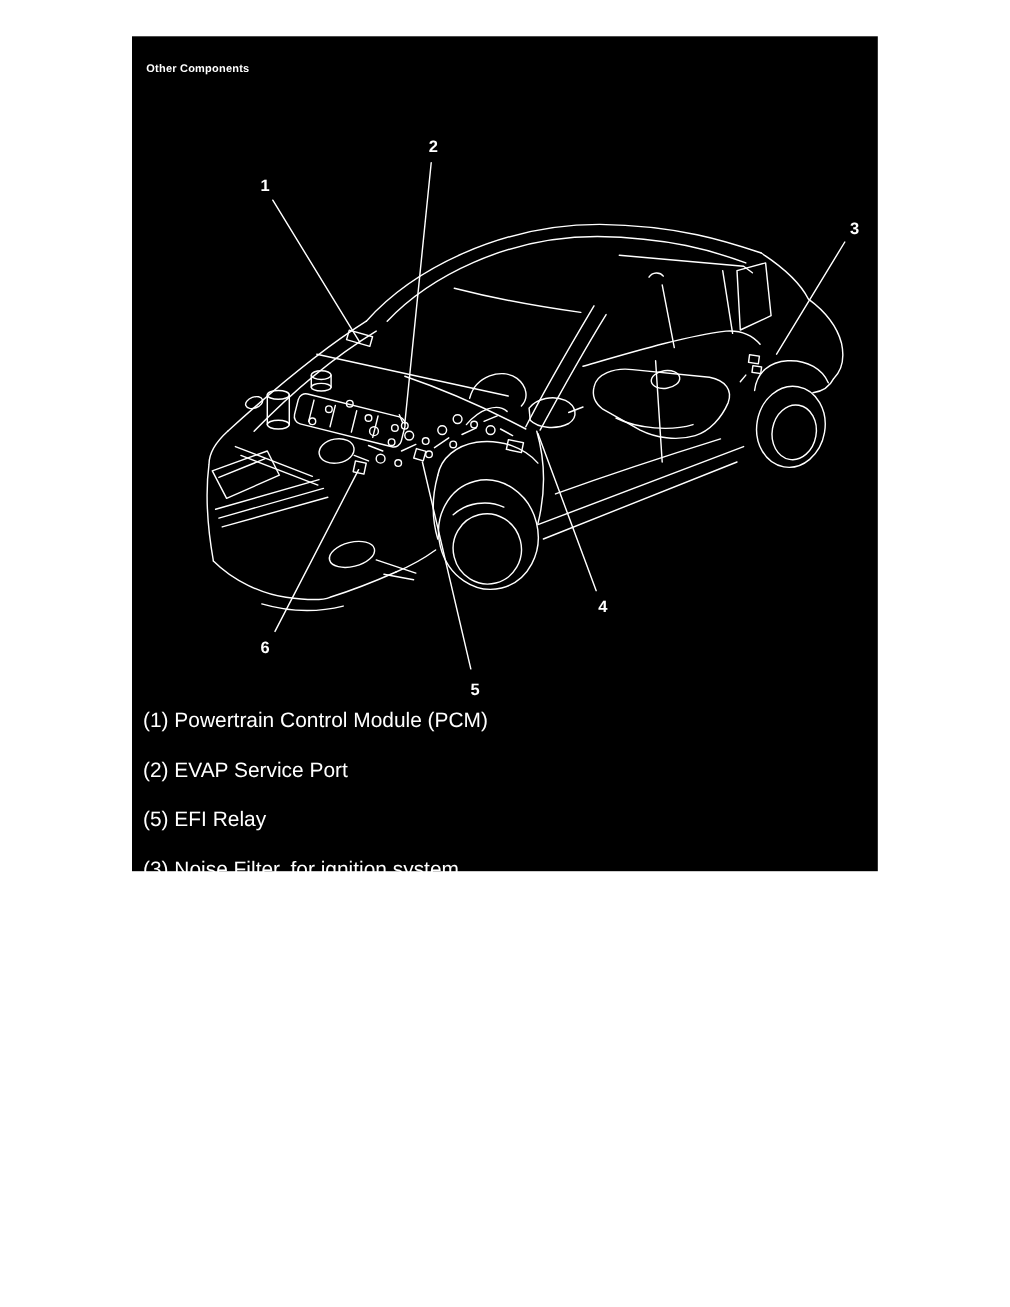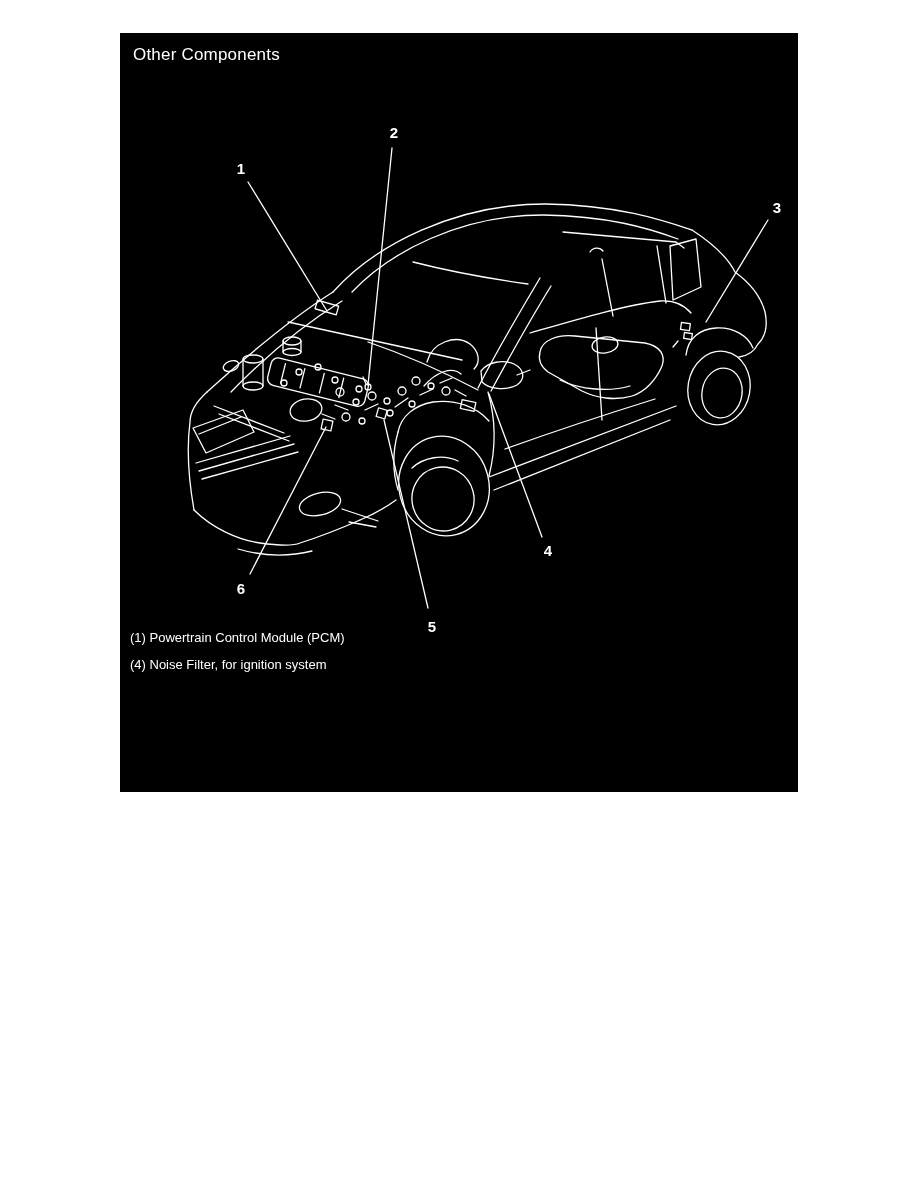--- a/index.html
+++ b/index.html
@@ -9,44 +9,44 @@
     background: var(--page_bg,#ffffff);
     font-family:"Liberation Sans", sans-serif;
     position:relative; overflow:hidden;
   }
   .panel {
     position:absolute; left:120px; top:33px;
     width:678px; height:759px;
     background: var(--panel_bg,#000000);
   }
   .panel-title {
-    position:absolute; left:13px; top:12px;
+    position:absolute; left:13px; top:24px;
     color: var(--line,#fff);
-    font-size:17px; font-weight:normal; letter-spacing:0.2px;
+    font-size:10px; font-weight:bold; letter-spacing:0.2px;
     white-space:nowrap;
   }
   svg.car-diagram {
     position:absolute; left:0; top:0;
     color: var(--line,#fff);
   }
   svg .stroke { stroke: currentColor; fill:none; stroke-width:1.3;
                 stroke-linecap:round; stroke-linejoin:round; }
   svg text.callout {
     fill: currentColor;
     font-family:"Liberation Sans", sans-serif;
     font-size:15px; font-weight:bold;
     text-anchor:middle;
   }
   .legend {
     position:absolute; left:10px; top:591px;
     color: var(--line,#fff);
   }
   .legend-item {
     height:27px; line-height:27px;
-    font-size:13px; white-space:nowrap;
+    font-size:19px; white-space:nowrap;margin-top:18px;
   }
 </style>
 </head>
 <body>
 
 <div class="panel">
 
   <div class="panel-title">Other Components</div>
 
   <svg class="car-diagram" width="678" height="759" viewBox="120 33 678 759" xmlns="http://www.w3.org/2000/svg">
@@ -208,16 +208,18 @@
       <text class="callout" x="394" y="138">2</text>
       <text class="callout" x="777" y="213">3</text>
       <text class="callout" x="548" y="556">4</text>
       <text class="callout" x="432" y="632">5</text>
       <text class="callout" x="241" y="594">6</text>
     </g>
   </svg>
 
   <div class="legend">
     <div class="legend-item">(1) Powertrain Control Module (PCM)</div>
-    <div class="legend-item">(4) Noise Filter, for ignition system</div>
+    <div class="legend-item">(2) EVAP Service Port</div>
+    <div class="legend-item">(5) EFI Relay</div>
+    <div class="legend-item">(3) Noise Filter, for ignition system</div>
   </div>
 
 </div>
 
 </body></html>

